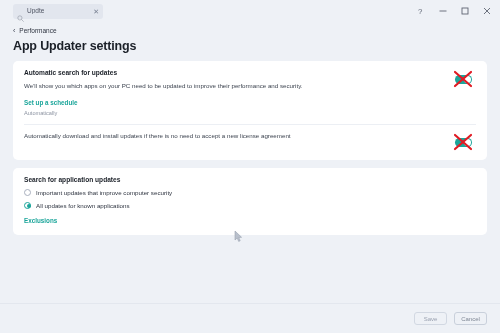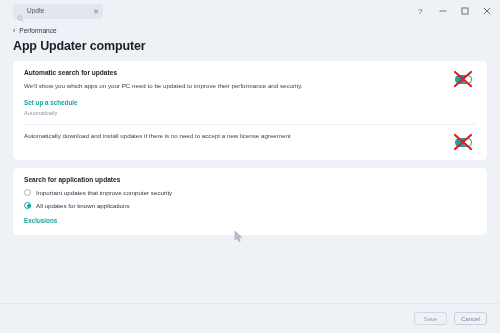--- a/index.html
+++ b/index.html
@@ -207,21 +207,21 @@
           </svg>
       </div>
     </div>
   </div>
 
   <div class="header">
     <div class="breadcrumb">
       <span class="chev">‹</span>
       <span>Performance</span>
     </div>
-    <div class="page-title">App Updater computer</div>
+    <div class="page-title">App Updater settings</div>
   </div>
 
   <div class="body">
 
     <div class="card">
 
       <div class="row">
         <div class="col">
           <div class="row-title">Automatic search for updates</div>
           <div class="row-desc">We'll show you which apps on your PC need to be updated to improve their performance and security.</div>

